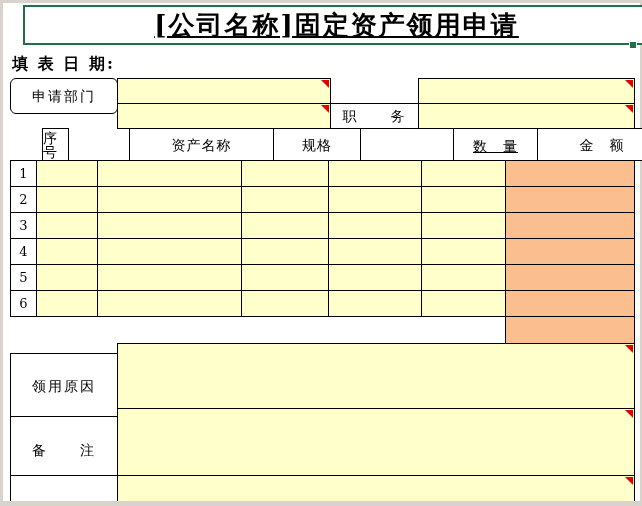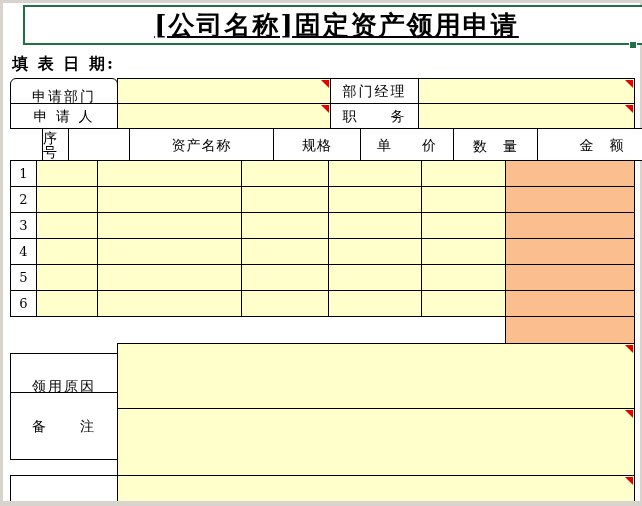--- a/index.html
+++ b/index.html
@@ -40,39 +40,36 @@
     <span class="title-text">[公司名称]固定资产领用申请</span>
   </div>
   <div class="fill-handle"></div>
 
   <div class="date-label">填 表 日 期:</div>
 
   <div class="cell lbl" style="left:10px;top:78px;width:108px;height:36px;border-radius:6px;">申请部门</div>
   <div class="cell yellow" style="left:117px;top:78px;width:214px;height:26px;">
       <span class="tri"></span>
     </div>
-  <div class="cell lbl" style="left:330px;top:78px;width:89px;height:26px;">部门经理</div>
   <div class="cell yellow" style="left:418px;top:78px;width:217px;height:26px;">
       <span class="tri"></span>
     </div>
 
-  <div class="cell lbl" style="left:10px;top:103px;width:108px;height:26px;">申 请 人</div>
   <div class="cell yellow" style="left:117px;top:103px;width:214px;height:26px;">
       <span class="tri"></span>
     </div>
   <div class="cell lbl" style="left:330px;top:103px;width:89px;height:26px;">职　　务</div>
   <div class="cell yellow" style="left:418px;top:103px;width:217px;height:26px;">
       <span class="tri"></span>
     </div>
 
   <div class="cell hdr" style="left:10px;top:128px;width:27px;height:33px;">序号</div>
   <div class="cell hdr" style="left:97px;top:128px;width:145px;height:33px;">资产名称</div>
   <div class="cell hdr" style="left:241px;top:128px;width:88px;height:33px;">规格</div>
-  <div class="cell hdr" style="left:328px;top:128px;width:94px;height:33px;">单　　价</div>
-  <div class="cell hdr" style="left:421px;top:128px;width:85px;height:35px;">数　量</div>
+  <div class="cell hdr" style="left:421px;top:128px;width:85px;height:35px;text-decoration:underline;">数　量</div>
   <div class="cell hdr" style="left:505px;top:128px;width:130px;height:33px;">金　额</div>
 
   <div class="cell num" style="left:10px;top:160px;width:27px;height:27px;">1</div>
   <div class="cell yellow" style="left:36px;top:160px;width:62px;height:27px;"></div>
   <div class="cell yellow" style="left:97px;top:160px;width:145px;height:27px;"></div>
   <div class="cell yellow" style="left:241px;top:160px;width:88px;height:27px;"></div>
   <div class="cell yellow" style="left:328px;top:160px;width:94px;height:27px;"></div>
   <div class="cell yellow" style="left:421px;top:160px;width:85px;height:27px;"></div>
   <div class="cell orange" style="left:505px;top:160px;width:130px;height:27px;"></div>
 
@@ -116,21 +113,21 @@
   <div class="cell yellow" style="left:421px;top:290px;width:85px;height:27px;"></div>
   <div class="cell orange" style="left:505px;top:290px;width:130px;height:27px;"></div>
 
   <div class="cell orange" style="left:505px;top:316px;width:130px;height:28px;"></div>
 
   <div class="cell lbl" style="left:10px;top:343px;width:108px;height:66px;margin-top:10px;">领用原因</div>
   <div class="cell yellow" style="left:117px;top:343px;width:518px;height:66px;">
       <span class="tri"></span>
     </div>
 
-  <div class="cell lbl" style="left:10px;top:392px;width:108px;height:68px;">备　　注</div>
+  <div class="cell lbl" style="left:10px;top:416px;width:108px;height:68px;">备　　注</div>
   <div class="cell yellow" style="left:117px;top:408px;width:518px;height:68px;">
       <span class="tri"></span>
     </div>
 
   <div class="cell" style="left:10px;top:475px;width:108px;height:28px;"></div>
   <div class="cell yellow" style="left:117px;top:475px;width:518px;height:28px;">
       <span class="tri"></span>
     </div>
 
   <div class="scroll-strip">

